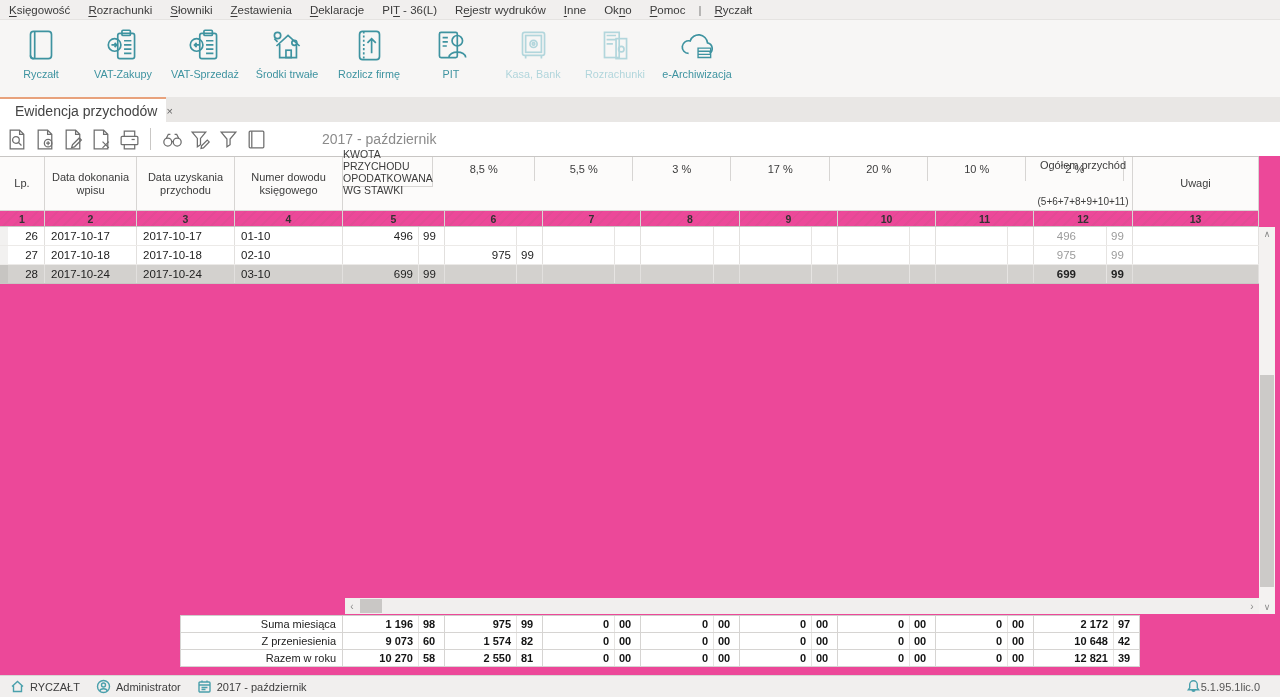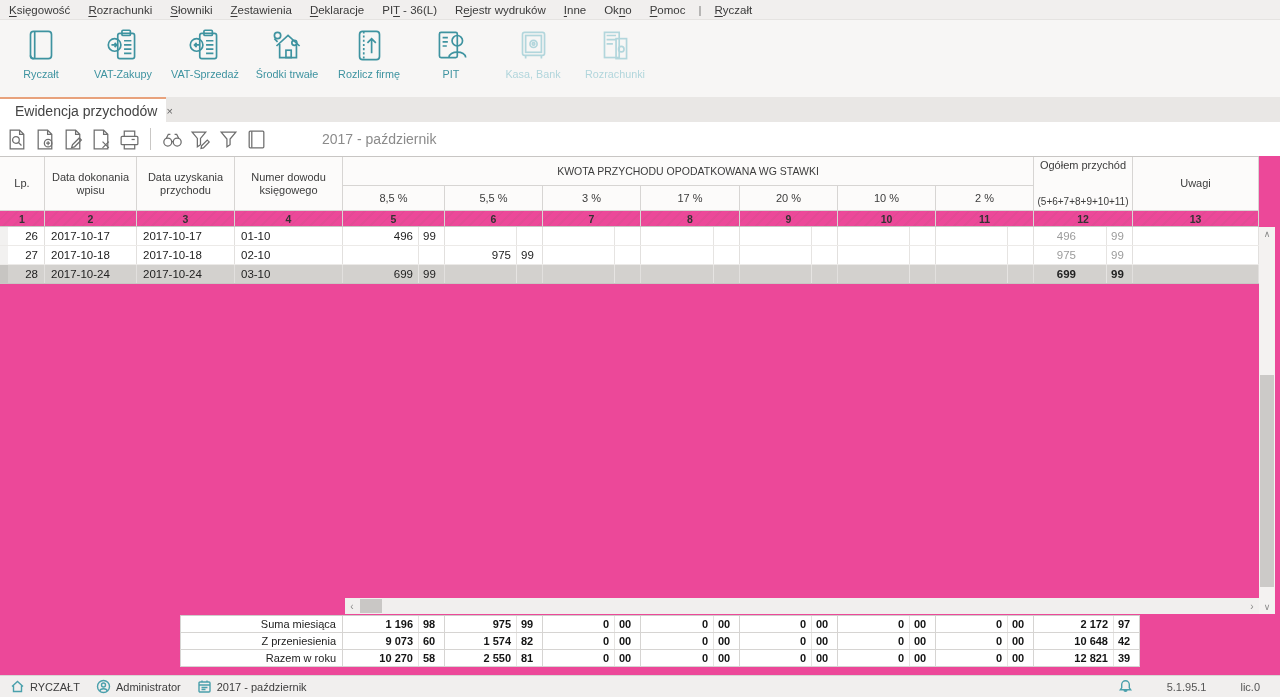--- a/index.html
+++ b/index.html
@@ -40,21 +40,21 @@
 
   
   .tablewrap { position:absolute; left:0; top:156px; width:1259px; }
   .thead { display:flex; width:1259px; height:54px; border-top:1px solid #c8c6c4; background:#fcfbfa;
            font-size:11px; color:#3c3c3c; }
   .th { border-right:1px solid #d7d5d3; display:flex; align-items:center; justify-content:center;
         text-align:center; line-height:12.5px; padding:2px; }
   .c1{width:45px;} .c2{width:92px;} .c3{width:98px;} .c4{width:108px;}
   .c5{width:102px;} .c6{width:98px;} .c7{width:98px;} .c8{width:99px;}
   .c9{width:98px;} .c10{width:98px;} .c11{width:98px;} .c12{width:99px;gap:25px;} .c13{flex:1;text-align:center;}
-  .th-group { width:691px; display:flex; flex-direction:column; }
+  .th-group { width:691px; display:flex; flex-direction:row; }
   .th-group-label { height:30px; display:flex; align-items:center; justify-content:center;
                     border-bottom:1px solid #d7d5d3; border-right:1px solid #d7d5d3; font-size:10.5px; }
   .th-rates { height:24px; display:flex; }
   .th-rates .th { height:24px; }
   .th .sub { font-size:10px; }
 
   .numrow { display:flex; width:1259px; height:17px; border-top:1px solid #d7d5d3; border-bottom:1px solid #c8c6c4;
             font-size:10.5px; font-weight:bold; color:#333;
             background-image:repeating-linear-gradient(135deg, rgba(0,0,0,0) 0 5px, rgba(110,100,90,0.07) 5px 7px); }
   .numrow .nc { border-right:1px solid #d7d5d3; display:flex; align-items:center; justify-content:center; }
@@ -92,21 +92,21 @@
              border-left:1px solid #d6d4d2; }
   .s-amt { font-weight:bold; color:#141414; }
   .s-total { width:106px; }
 
   
   .statusbar { position:absolute; left:0; top:675px; width:1280px; height:22px; background:#f1efee;
                border-top:1px solid #d8d6d4; display:flex; align-items:center; font-size:11px; color:#3d3d3d;
                padding:0 10px; }
   .sitem { display:flex; align-items:center; gap:5px; margin-right:16px; }
   .sitem svg { width:15px; height:15px; stroke:#4aa0ac; fill:none; stroke-width:1.4; }
-  .sright { margin-left:auto; display:flex; align-items:center; gap:34px; margin-right:10px; color:#555; }
+  .sright { margin-left:auto; display:flex; align-items:center; margin-right:10px; color:#555; }
   .sright svg { width:15px; height:15px; stroke:#4aa0ac; fill:none; stroke-width:1.4; }
 </style>
 </head>
 <body>
 
 <div class="screen">
 
   <div class="menubar">
     <span class="mitem"><u>K</u>sięgowość</span>
     <span class="mitem"><u>R</u>ozrachunki</span>
@@ -188,20 +188,27 @@
       <span class="lbl">Kasa, Bank</span>
     </div>
     <div class="tbtn disabled">
       <svg viewBox="0 0 40 40">
         <rect x="10" y="7" width="14" height="24"></rect>
           <path d="M12 10 h9 M12 14 h9 M12 18 h6"></path>
         <rect x="21" y="13" width="10" height="19"></rect>
           <circle cx="26" cy="23" r="2.6"></circle>
       </svg>
       <span class="lbl">Rozrachunki</span>
+    </div>
+    <div class="tbtn">
+      <svg viewBox="0 0 40 40">
+        <path d="M12 27 a6 6 0 1 1 1.5 -11.8 A8.5 8.5 0 0 1 30 17 a5.5 5.5 0 0 1 2 10"></path>
+        <path d="M21 22 h12 v3 h-12 z M21 25 h12 v3 h-12 z M21 28 h12 v3 h-12 z" stroke-width="1.3"></path>
+      </svg>
+      <span class="lbl">e-Archiwizacja</span>
     </div>
   </div>
 
   <div class="tabstrip">
     <div class="tab">
       <svg class="ticon" viewBox="0 0 14 14">
         <rect x="1" y="1" width="12" height="12"></rect>
           <path d="M1 5 h12 M1 9 h12 M7 1 v12"></path>
       </svg>
       <span class="ttitle">Ewidencja przychodów</span>

